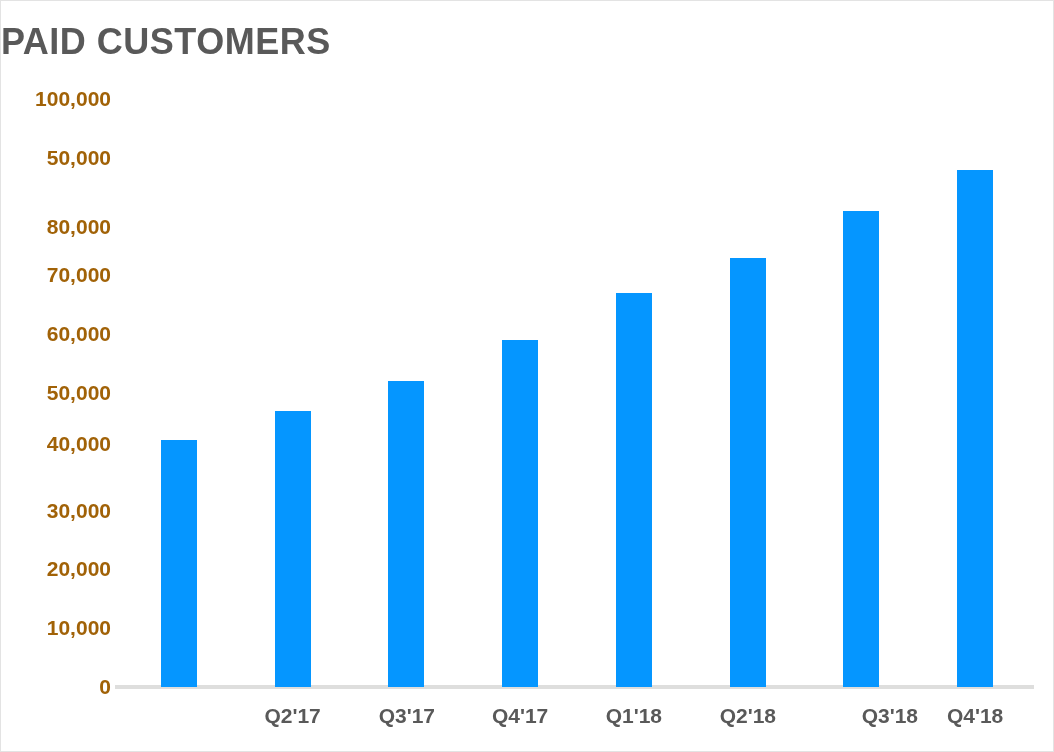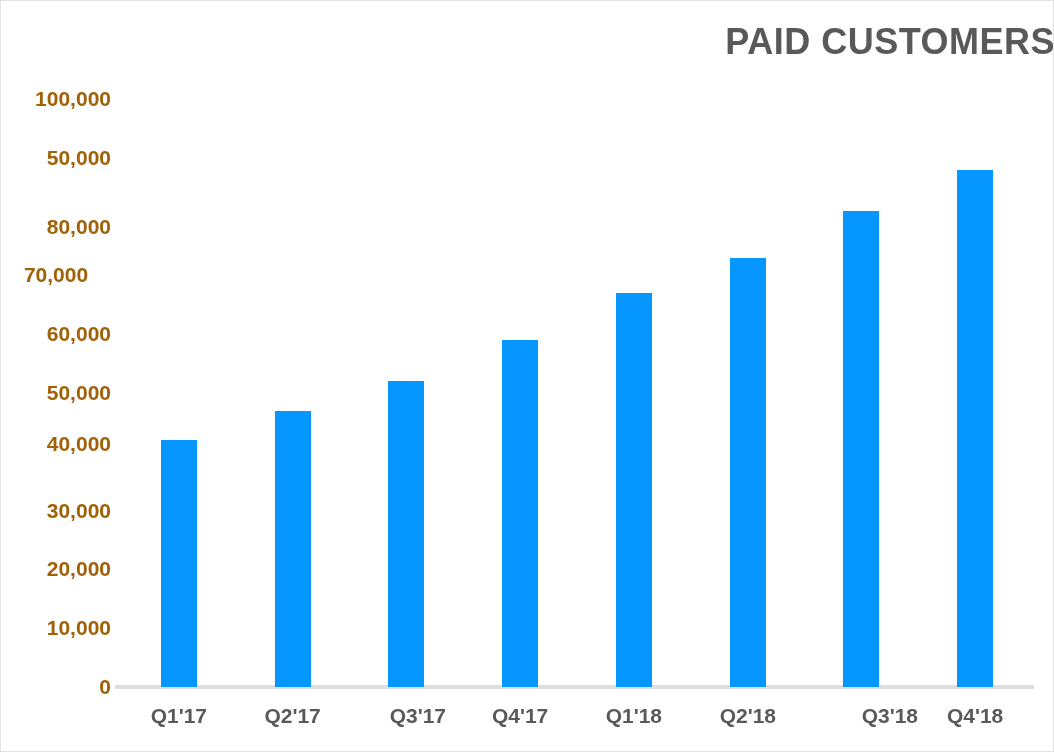--- a/index.html
+++ b/index.html
@@ -20,21 +20,21 @@
     border: 1px solid #e3e3e3;
     overflow: hidden;
   }
 
   
   #chart-title {
     position: absolute;
     left: 0;
     top: 18px;
     width: 1054px;
-    text-align: right;
+    text-align: left;
     font-size: 36px;
     font-weight: bold;
     color: #595959;
     letter-spacing: 0.5px;
     line-height: 46px;
     white-space: nowrap;
   }
 
   
   
@@ -111,43 +111,42 @@
   <div id="chart-title">PAID CUSTOMERS</div>
 
   <div id="y-axis">
       <div class="y-tick-label" style="top: 588px;">0</div>
       <div class="y-tick-label" style="top: 529.2px;">10,000</div>
       <div class="y-tick-label" style="top: 470.4px; text-align: right;">20,000</div>
       <div class="y-tick-label" style="top: 411.6px;">30,000</div>
       <div class="y-tick-label" style="top: 345px; margin-left: 44px;">40,000</div>
       <div class="y-tick-label" style="top: 294px;">50,000</div>
       <div class="y-tick-label" style="top: 235.2px;">60,000</div>
-      <div class="y-tick-label" style="top: 176.4px; text-align: center;">70,000</div>
+      <div class="y-tick-label" style="top: 176.4px;">70,000</div>
       <div class="y-tick-label" style="top: 128px;">80,000</div>
       <div class="y-tick-label" style="top: 58.8px;">50,000</div>
       <div class="y-tick-label" style="top: 0px;">100,000</div>
     </div>
 
   <div id="axis-baseline"></div>
 
   <div id="plot-area">
       <div class="bar" style="left: 35.875px; width: 36px; height: 246.96px; background: rgb(5, 150, 255);"></div>
       <div class="bar" style="left: 149.625px; width: 36px; height: 276.36px; background: rgb(5, 150, 255);"></div>
       <div class="bar" style="left: 263.375px; width: 36px; height: 305.76px; background: rgb(5, 150, 255);"></div>
       <div class="bar" style="left: 377.125px; width: 36px; height: 346.92px; background: rgb(5, 150, 255);"></div>
       <div class="bar" style="left: 490.875px; width: 36px; height: 393.96px; background: rgb(5, 150, 255);"></div>
       <div class="bar" style="left: 604.625px; width: 36px; height: 429.24px; background: rgb(5, 150, 255);"></div>
       <div class="bar" style="left: 718.375px; width: 36px; height: 476.28px; background: rgb(5, 150, 255);"></div>
       <div class="bar" style="left: 832.125px; width: 36px; height: 517.44px; background: rgb(5, 150, 255);"></div>
     </div>
 
   <div id="x-axis">
-      <div class="x-tick-label" style="left: -3px; width: 113.75px;">Q1'17</div>
       <div class="x-tick-label" style="left: 110.75px; width: 113.75px;">Q2'17</div>
-      <div class="x-tick-label" style="left: 236px; width: 113.75px;">Q3'17</div>
+      <div class="x-tick-label" style="left: 225px; width: 113.75px;">Q3'17</div>
       <div class="x-tick-label" style="left: 338.25px; width: 113.75px;">Q4'17</div>
       <div class="x-tick-label" style="left: 452px; width: 113.75px;">Q1'18</div>
       <div class="x-tick-label" style="left: 566px; width: 113.75px;">Q2'18</div>
       <div class="x-tick-label" style="left: 708px; width: 113.75px;">Q3'18</div>
       <div class="x-tick-label" style="left: 793.25px; width: 113.75px;">Q4'18</div>
     </div>
 
 </div>
 
 </body></html>

